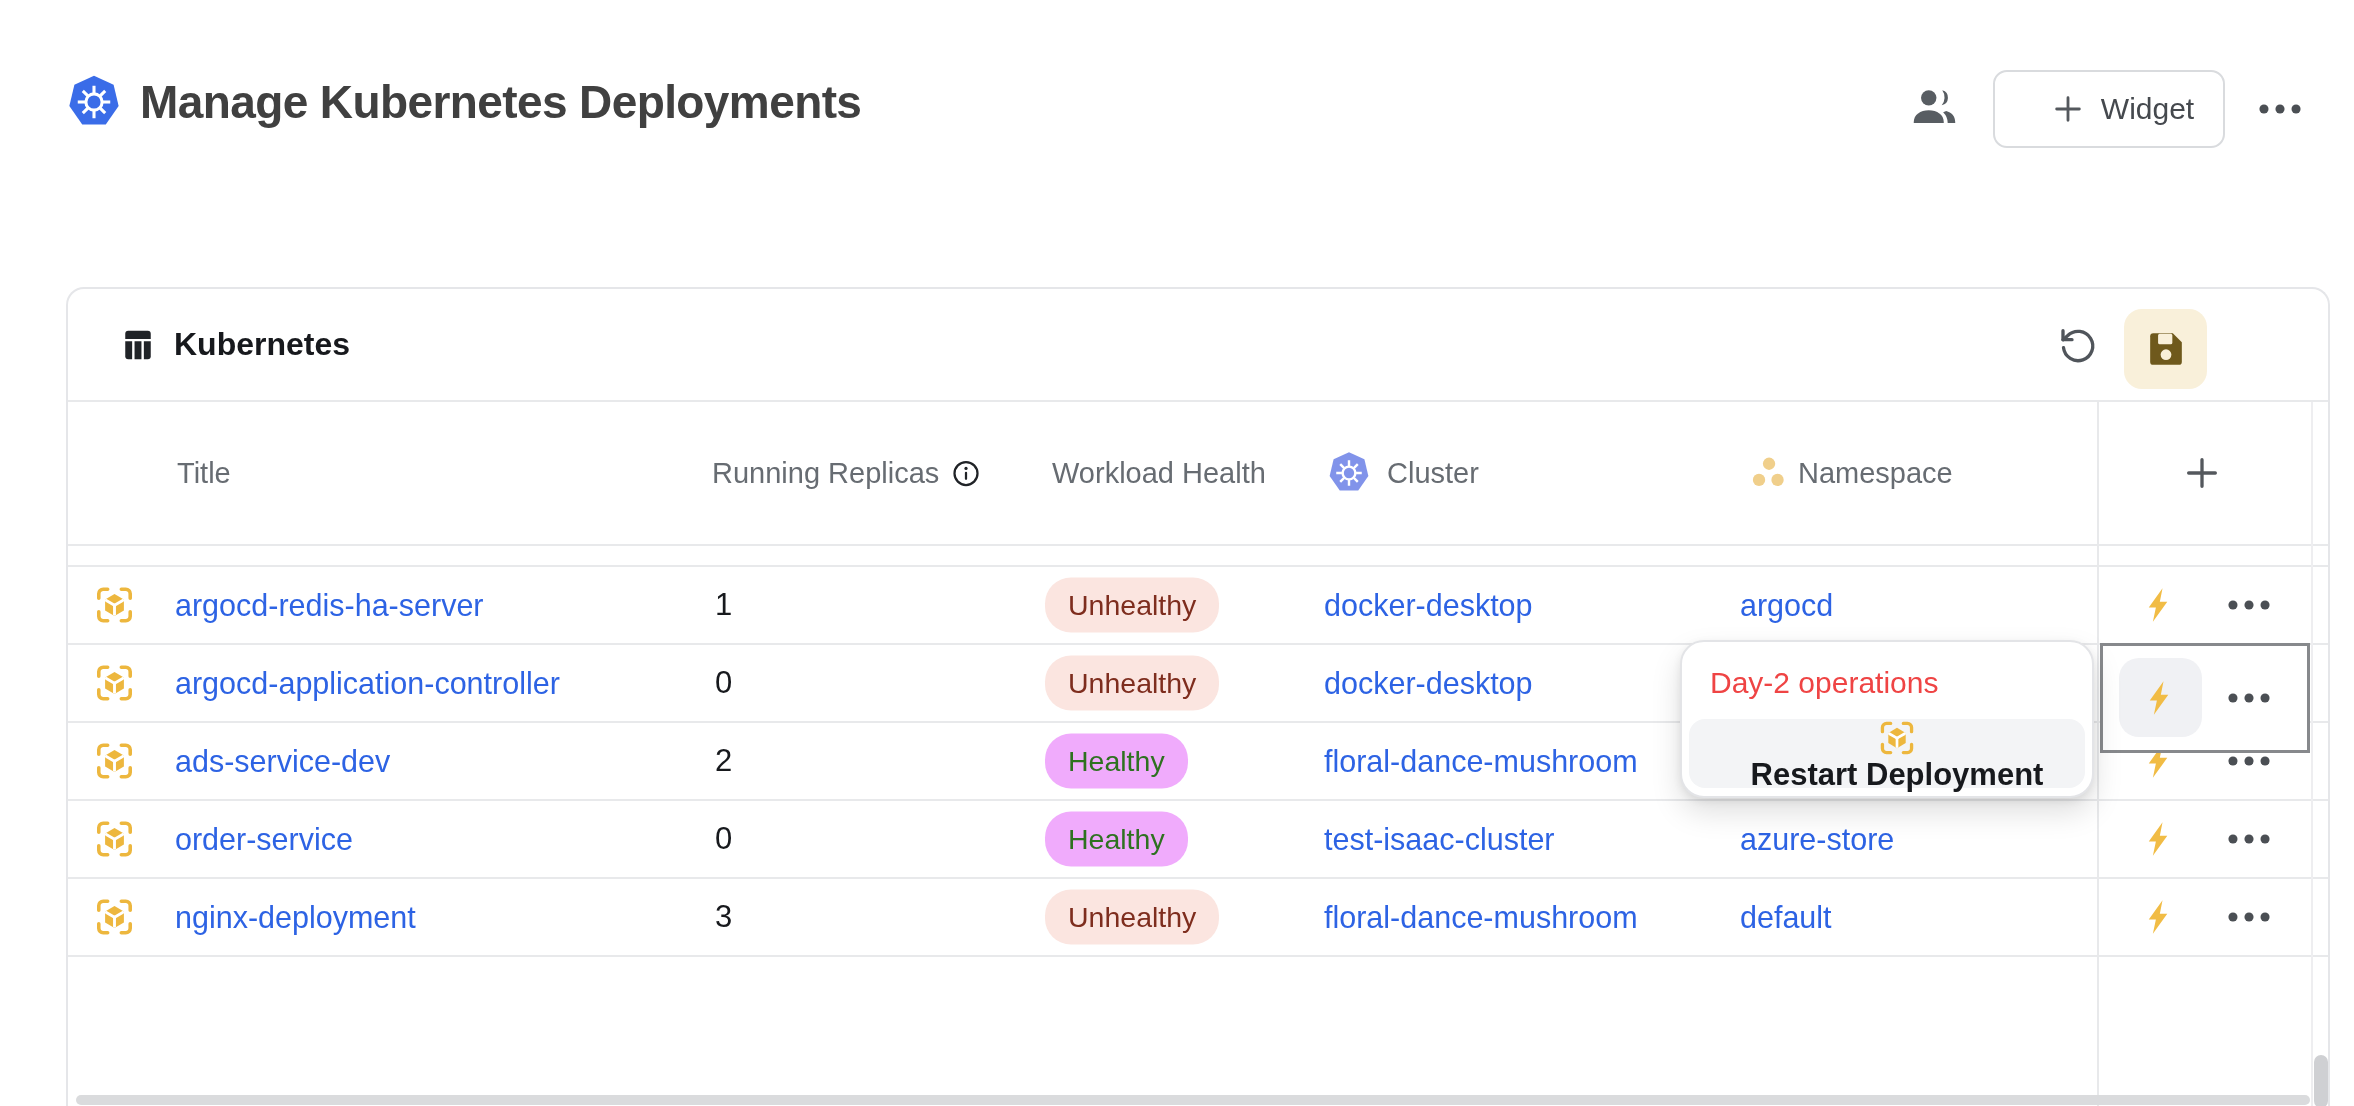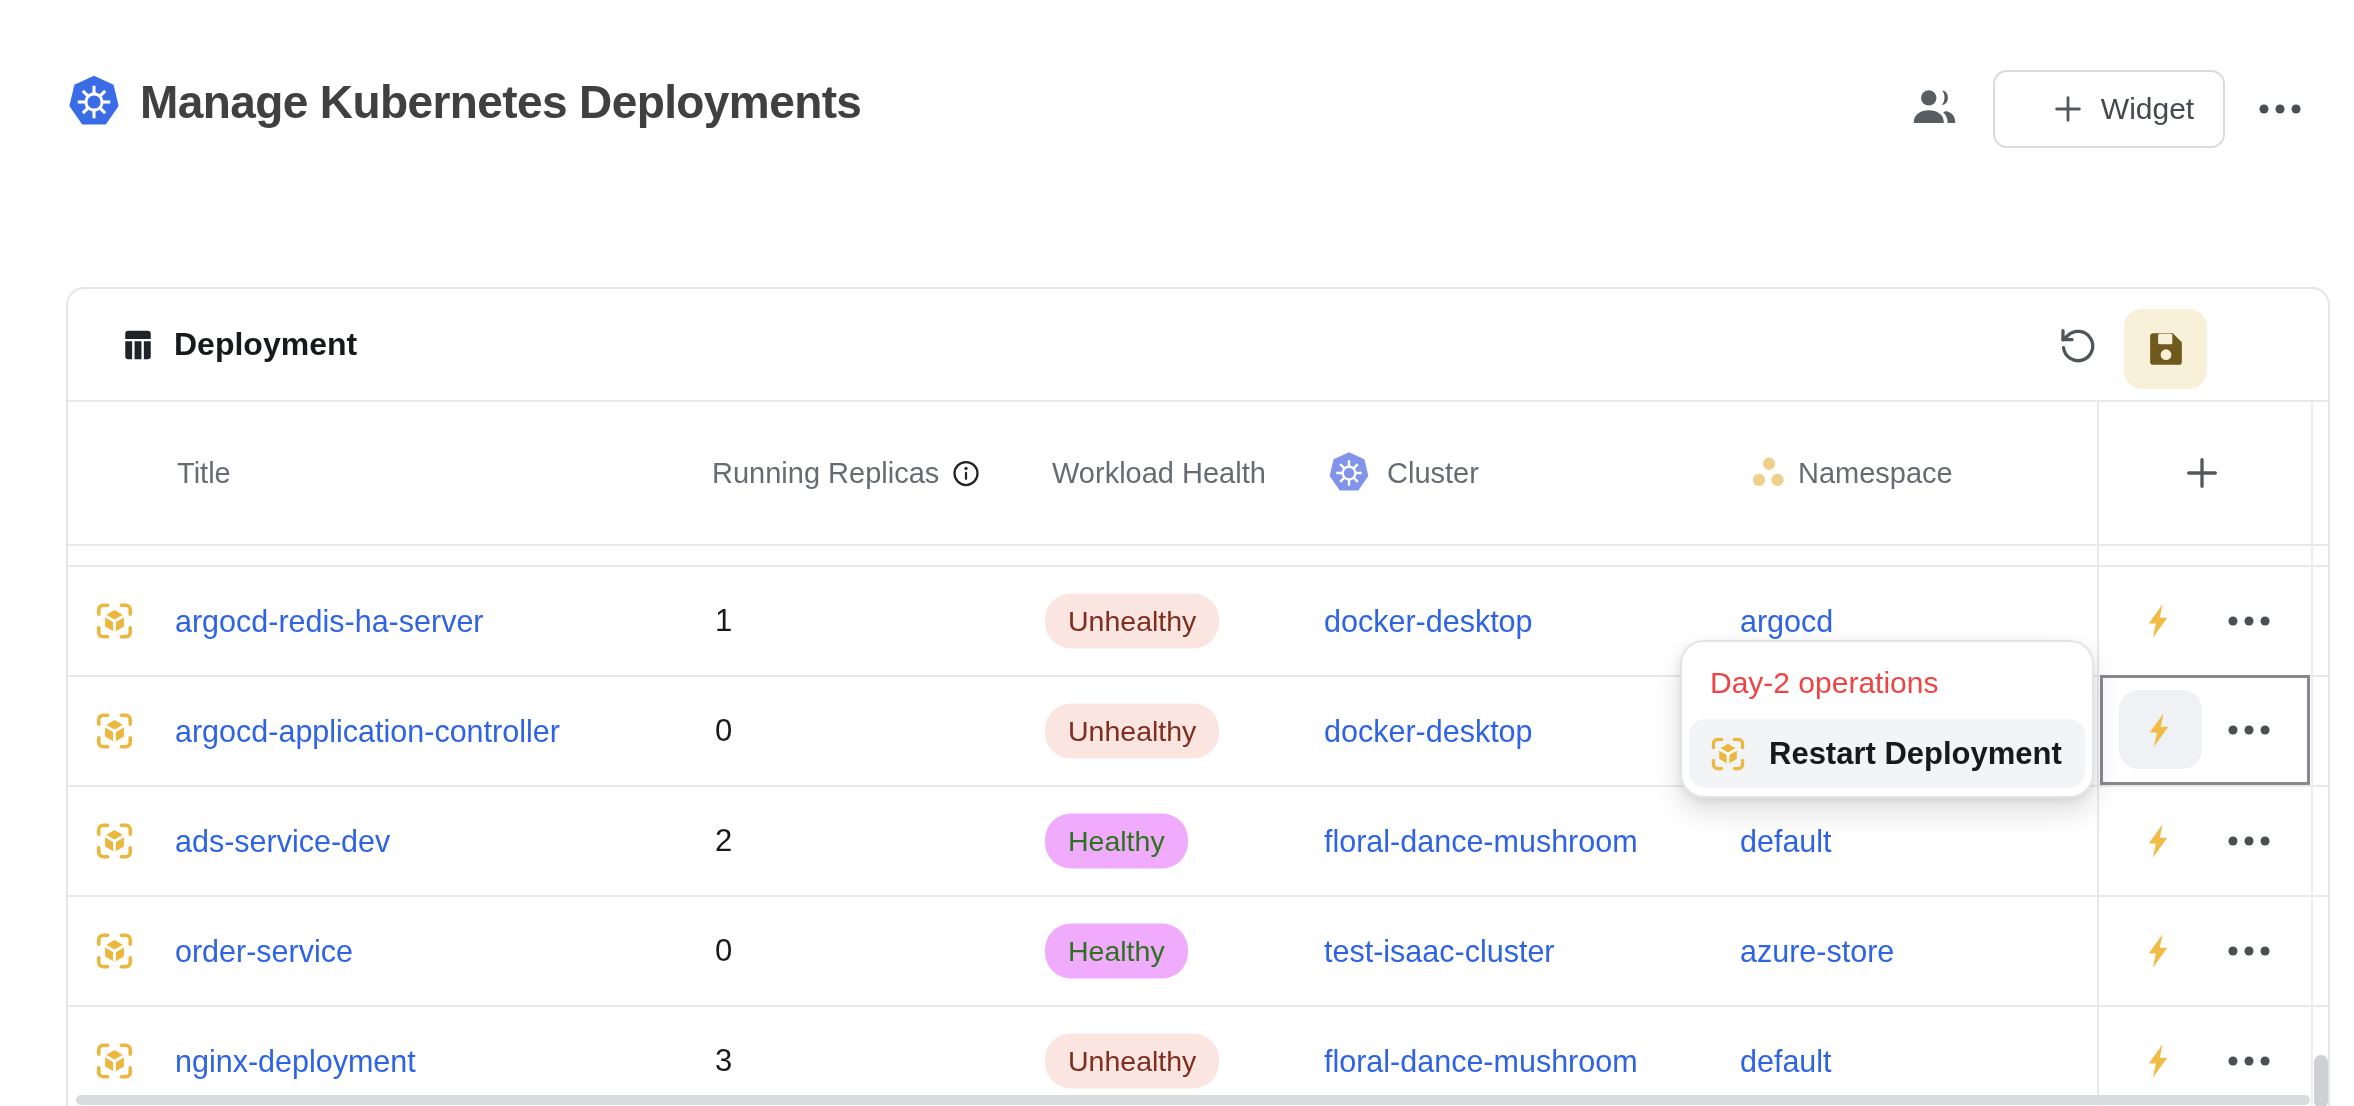--- a/index.html
+++ b/index.html
@@ -40,21 +40,21 @@
   .th-health  { left:984px; }
   .th-cluster { left:1259px; gap:16px; }
   .th-cluster .k8s-sm { width:44px; height:44px; display:block; }
   .th-ns      { left:1681px; gap:12px;text-align:center; }
   .th-ns .ns-ic { width:37px; height:37px; display:block; }
   .th-add { position:absolute; left:2114px; top:50%; transform:translateY(-50%);
     width:40px; height:40px; cursor:pointer; }
 
   
   .tbody { position:relative; }
-  .trow { position:relative; height:110px; border-bottom:2px solid #e8e9eb; background:#fff; }
+  .trow { position:relative; height:78px; border-bottom:2px solid #e8e9eb; background:#fff; }
   .trow.sliver { height:21px; }
   .cell { position:absolute; top:50%; transform:translateY(-50%); white-space:nowrap; }
   .c-icon { left:26px; width:41px; height:41px; }
   .c-icon svg, .c-bolt svg, .c-dots svg { display:block; width:100%; height:100%; }
   a.lnk { font-size:30.5px; font-weight:500; color:#2d63e4; text-decoration:none; cursor:pointer; }
   .c-title   { left:107px; }
   .c-repl    { left:647px; font-size:31px; color:#17191d; }
   .c-health  { left:977px; }
   .badge { display:inline-block; padding:11px 23px; border-radius:26px; font-size:28.5px; font-weight:500; }
   .badge.red   { background:#fbe5e0; color:#7e2d1e; }
@@ -77,22 +77,22 @@
   .focusbox .fdots { position:absolute; left:120px; top:50%; transform:translateY(-50%);
     width:52px; height:52px; cursor:pointer; }
   .focusbox .fdots svg { width:100%; height:100%; display:block; }
 
   
   .popup { position:absolute; left:1612px; top:351px; width:414px; height:158px; background:#fff;
     border:2px solid #e3e4e7; border-radius:24px; z-index:10;
     box-shadow:0 14px 30px rgba(0,0,0,.13), 0 3px 9px rgba(0,0,0,.07); }
   .popup-label { position:absolute; left:28px; top:24px; font-size:30px; color:#ef4444; }
   .popup-item { position:absolute; left:7px; right:7px; top:77px; height:69px; background:#f3f4f6;
-    border-radius:16px; display:flex; align-items:center; gap:22px; padding-left:20px;
-    font-size:31px; font-weight:600; color:#17191d; cursor:pointer; }
+    border-radius:16px; display:flex; align-items:center; padding-left:20px;
+    font-size:31px; font-weight:600; color:#17191d; cursor:pointer;flex-direction:column; }
   .popup-item .dep-ic { width:38px; height:38px; display:block; }
 
   
   .hscroll { position:absolute; left:8px; top:806px; width:2234px; height:10px;
     border-radius:6px; background:#dadbdd; z-index:12; cursor:pointer; }
   .vthumb { position:absolute; left:2246px; top:766px; width:14px; height:53px;
     border-radius:8px; background:#cfd0d3; z-index:12; cursor:pointer; }
 </style>
 </head>
 <body>
@@ -137,21 +137,21 @@
 
   <section class="card">
 
     <div class="card-hd">
       <span class="tbl-ic"><svg viewBox="0 0 24 24" fill="#202327">
             <path d="M5.5 2.5h13a2 2 0 0 1 2 2V8h-17V4.5a2 2 0 0 1 2-2z"></path>
             <path d="M3.5 9.5h4.6v12H5.5a2 2 0 0 1-2-2z"></path>
             <rect x="9.7" y="9.5" width="4.6" height="12"></rect>
             <path d="M15.9 9.5h4.6v10a2 2 0 0 1-2 2h-2.6z"></path>
           </svg></span>
-      <h2 class="card-title">Deployment</h2>
+      <h2 class="card-title">Kubernetes</h2>
       <span class="undo-btn"><svg viewBox="0 0 24 24" fill="none" stroke="#50555b" stroke-width="2" stroke-linecap="round" stroke-linejoin="round">
             <path d="M3 2.8v5.4h5.4"></path>
             <path d="M3.3 13a8.8 8.8 0 1 0 2.6-7.3L3 8.2"></path>
           </svg></span>
       <button class="save-btn">
         <span class="save-ic"><svg viewBox="0 0 24 24">
               <path d="M4 2h12.3L22 7.7V20a2 2 0 0 1-2 2H4a2 2 0 0 1-2-2V4a2 2 0 0 1 2-2z" fill="#6f591c"></path>
               <rect x="7" y="2.4" width="9" height="6.6" rx="1" fill="#f9f0da"></rect>
               <circle cx="12" cy="15.6" r="3.4" fill="#f9f0da"></circle>
             </svg></span>

